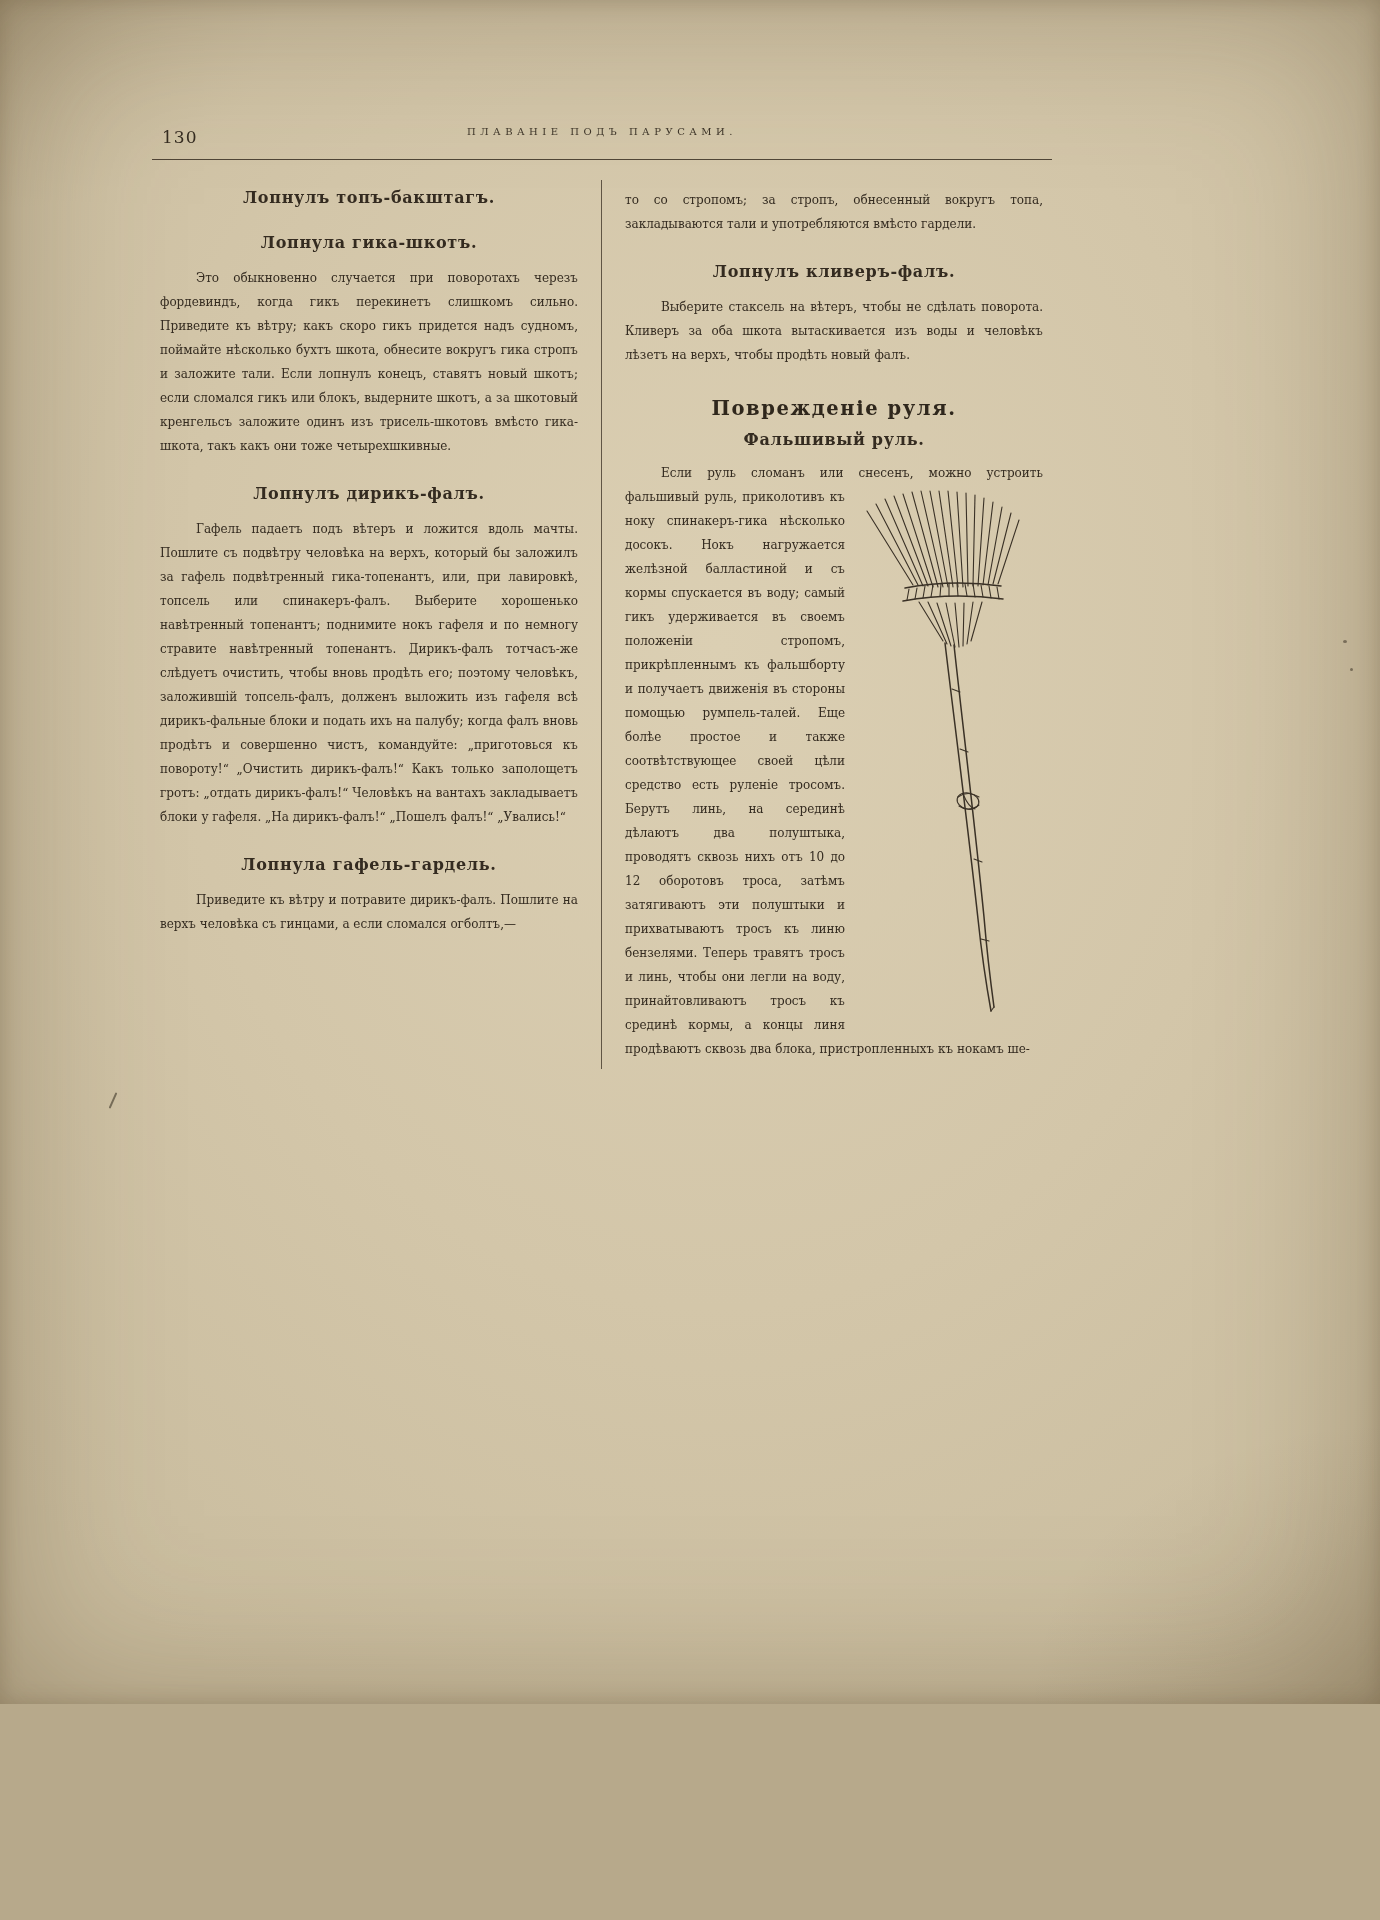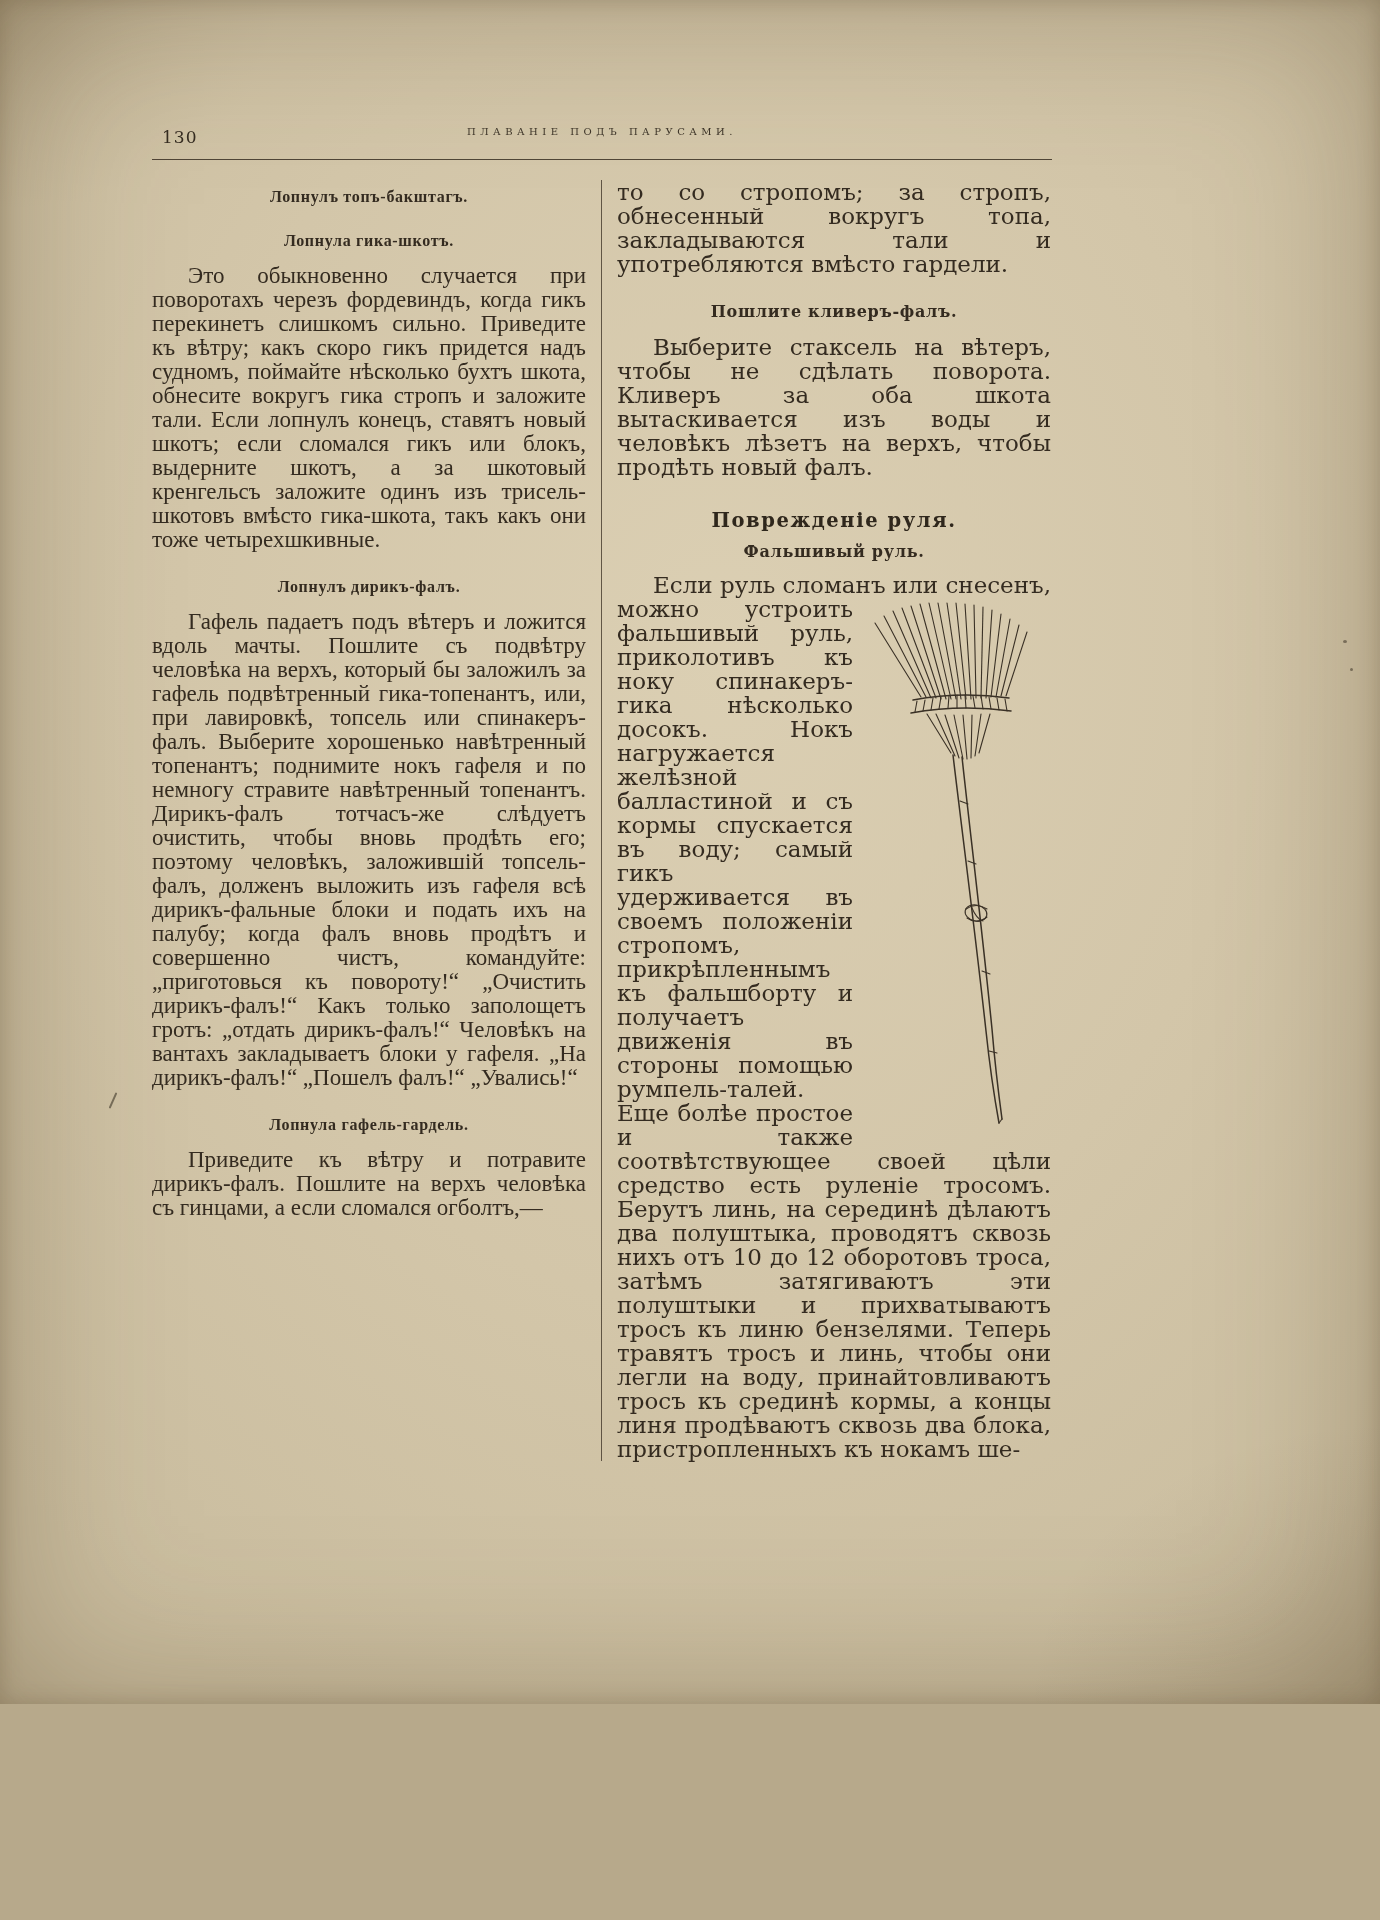--- a/index.html
+++ b/index.html
@@ -23,25 +23,25 @@
 
   
   .pagehead { position:relative; height:26px; }
   .pagenum { position:absolute; left:10px; top:1px; font-size:17px; letter-spacing:1px; }
   .runtitle { text-align:center; font-size:10px; letter-spacing:4.5px; color:#3d3428; }
   .headrule { border:none; border-top:1.6px solid rgba(56,46,34,0.85); margin:7px 0 0 0; }
 
   
   .columns { display:flex; margin-top:20px; }
   .col { width:434px; }
-  .col-left  { padding-right:15px; border-right:1.2px solid rgba(56,46,34,0.75);font-family:Liberation Serif, serif; }
+  .col-left  { padding-right:15px; border-right:1.2px solid rgba(56,46,34,0.75); }
   .col-right { padding-left:15px; }
 
   
-  p.para { font-size:23px; line-height:24px; text-align:justify; margin:0; }
+  p.para { font-size:12px; line-height:24px; text-align:justify; margin:8px; }
   p.indent { text-indent:36px; }
   h3.sect {
     text-align:center; font-size:16px; font-weight:bold;
     letter-spacing:0.7px; margin:26px 0 14px 0;
   }
   h3.sect.first { margin-top:8px; }
   h2.chapter {
     text-align:center; font-size:19.5px; font-weight:bold;
     letter-spacing:1.6px; margin:30px 0 10px 0; color:#2f271c;
   }
@@ -89,21 +89,21 @@
 
         <h3 class="sect">Лопнула гафель-гардель.</h3>
         <p class="para indent">Приведите къ вѣтру и потравите дирикъ-фалъ. Пошлите на верхъ человѣка съ гинцами, а если сломался огболтъ,—</p>
 
       </div>
 
       <div class="col col-right">
 
         <p class="para">то со стропомъ; за стропъ, обнесенный вокругъ топа, закладываются тали и употребляются вмѣсто гардели.</p>
 
-        <h3 class="sect">Пошлите кливеръ-фалъ.</h3>
+        <h3 class="sect">Лопнулъ кливеръ-фалъ.</h3>
         <p class="para indent">Выберите стаксель на вѣтеръ, чтобы не сдѣлать поворота. Кливеръ за оба шкота вытаскивается изъ воды и человѣкъ лѣзетъ на верхъ, чтобы продѣть новый фалъ.</p>
 
         <h2 class="chapter">Поврежденіе руля.</h2>
         <h3 class="sub">Фальшивый руль.</h3>
 
 
         <p class="para indent">
           <span>Если руль сломанъ или снесенъ, можно</span>
           <span class="figure-float" aria-label="jury-rudder-illustration">
             <svg width="186" height="530" viewBox="0 0 186 530">

